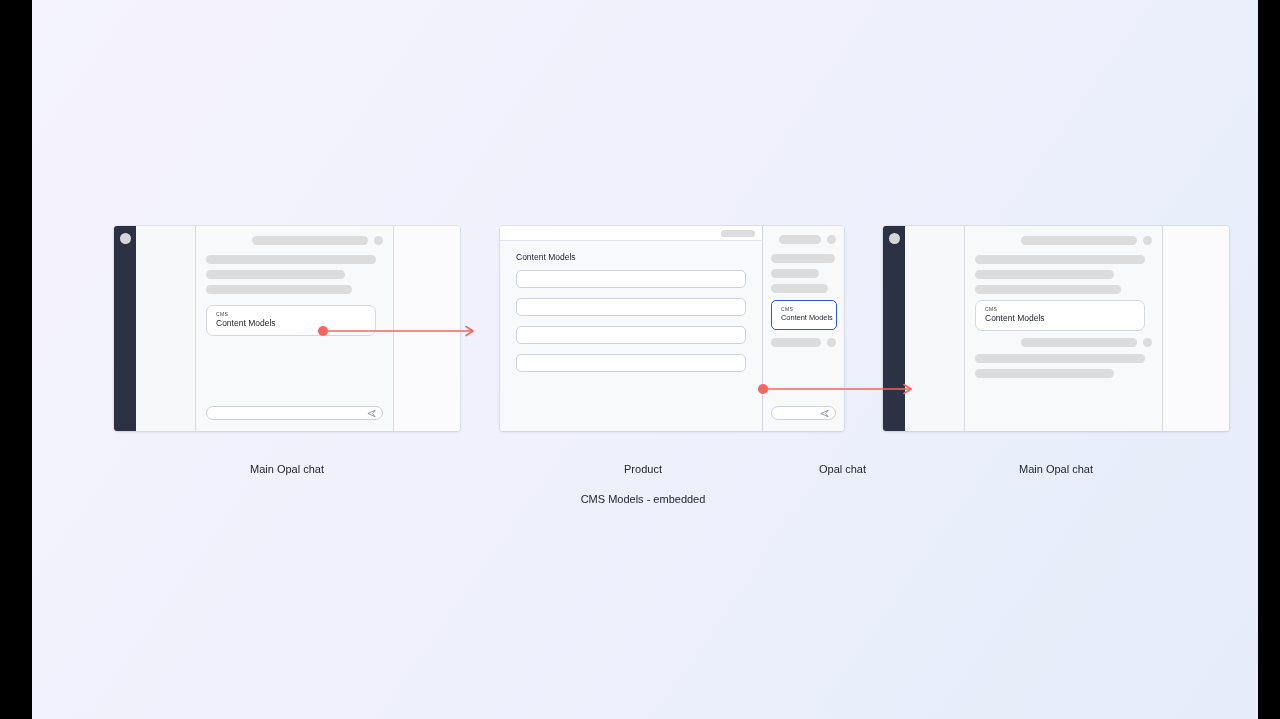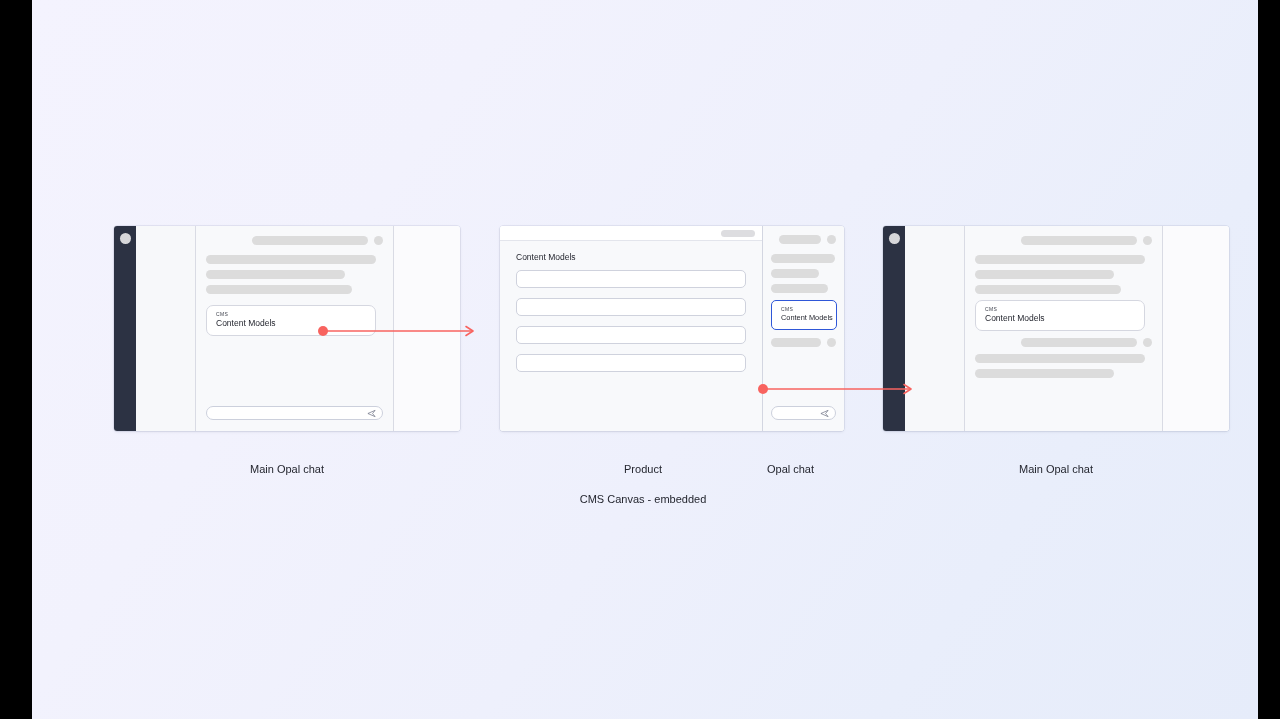--- a/index.html
+++ b/index.html
@@ -214,21 +214,21 @@
     position: absolute;
     font-size: 11px;
     color: #24262f;
     text-align: center;
     line-height: 15px;
     white-space: pre-line;
   }
   #cap-left  { left: 82px;  top: 447px; width: 346px; }
   #cap-mid   { left: 468px; top: 447px; width: 286px; }
   #cap-right { left: 851px; top: 447px; width: 346px; }
-  #cap-opal  { left: 710px; top: 447px; width: 97px; }
+  #cap-opal  { left: 762px; top: 447px; width: 97px; }
 
   
   #annot {
     position: absolute;
     left: 0; top: 0;
     width: 1226px; height: 719px;
     pointer-events: none;
   }
 </style>
 </head>
@@ -378,21 +378,21 @@
 
       <div class="right-col"></div>
     </div>
 
     <div class="caption" id="cap-left">
       <span>Main Opal chat</span>
     </div>
 
     <div class="caption" id="cap-mid">
       <div>Product</div>
-      <div>CMS Canvas - embedded</div>
+      <div>CMS Models - embedded</div>
     </div>
 
     <div class="caption" id="cap-opal">
       <span>Opal chat</span>
     </div>
 
     <div class="caption" id="cap-right">
       <span>Main Opal chat</span>
     </div>
 

